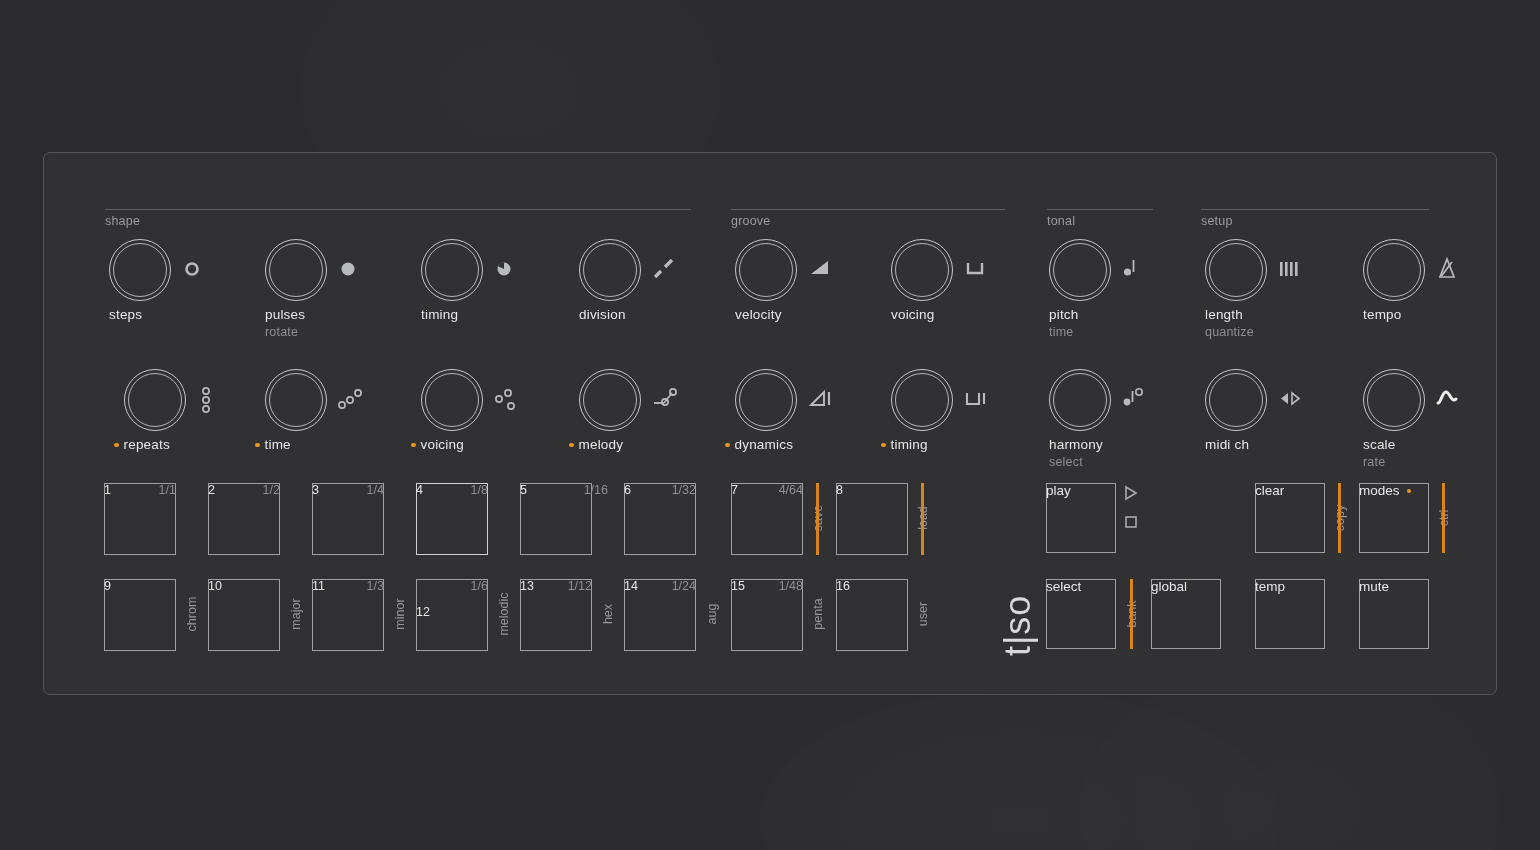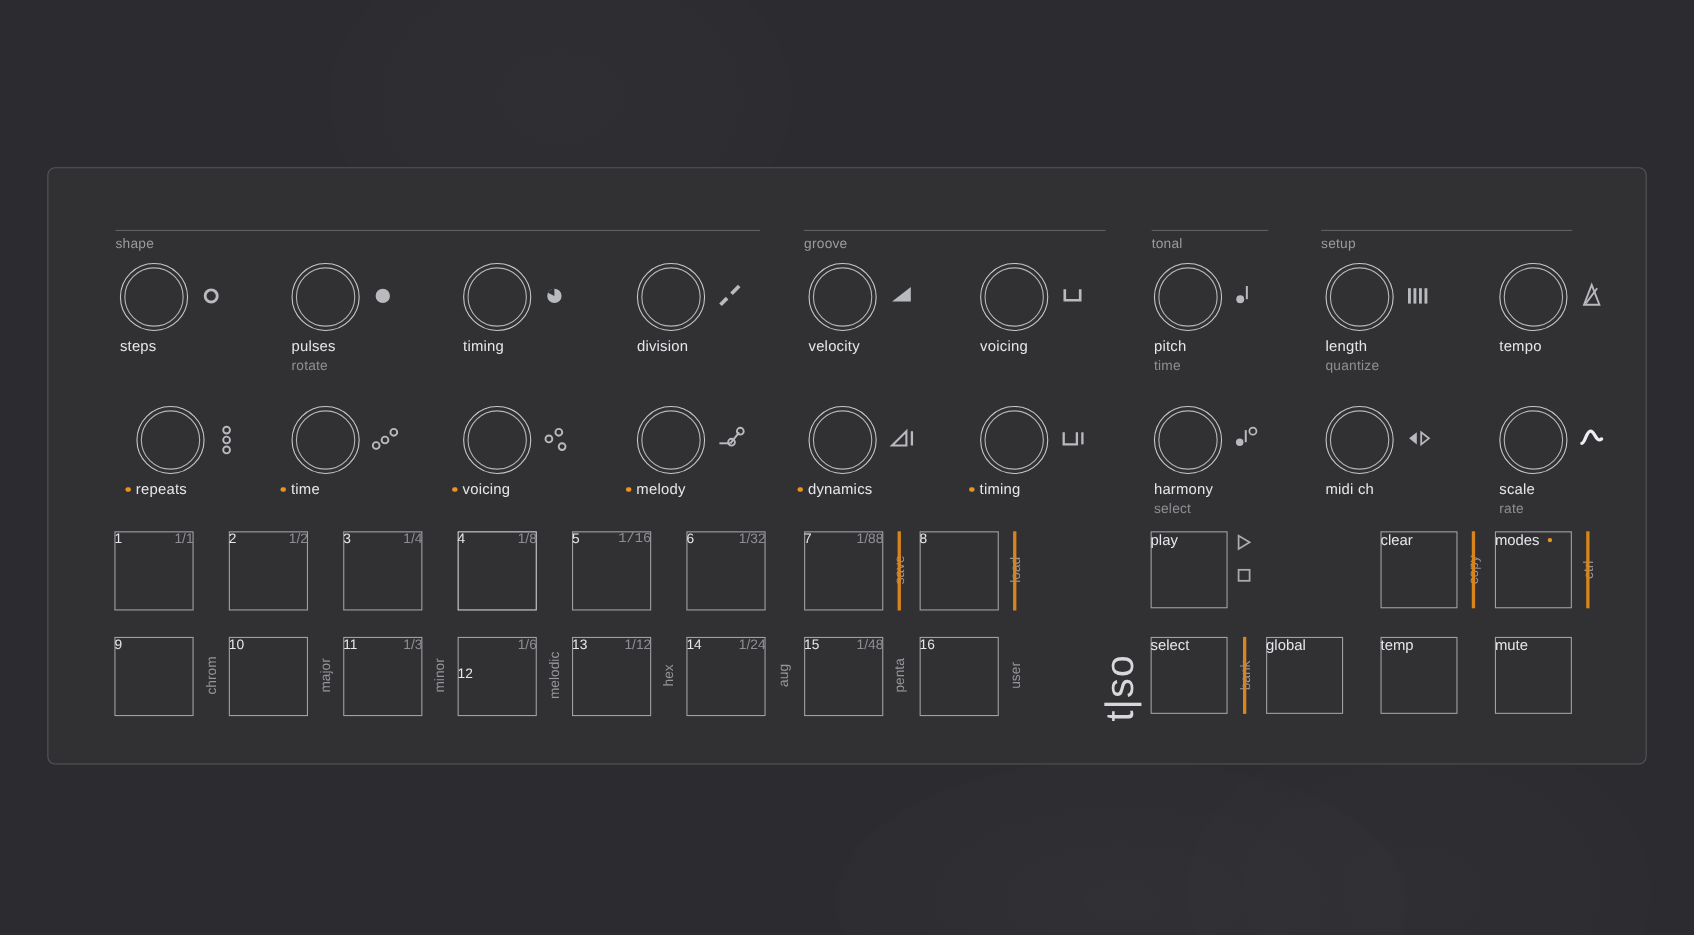--- a/index.html
+++ b/index.html
@@ -414,27 +414,27 @@
     <div class="pad-num" style="left: 164px; top: 330px;">2</div>
     <div class="pad-frac" style="left: 164px; top: 330px;">1/2</div>
     <div class="pad" style="left: 268px; top: 330px;"></div>
     <div class="pad-num" style="left: 268px; top: 330px;">3</div>
     <div class="pad-frac" style="left: 268px; top: 330px;">1/4</div>
     <div class="pad hl" style="left: 372px; top: 330px;"></div>
     <div class="pad-num" style="left: 372px; top: 330px;">4</div>
     <div class="pad-frac" style="left: 372px; top: 330px;">1/8</div>
     <div class="pad" style="left: 476px; top: 330px;"></div>
     <div class="pad-num" style="left: 476px; top: 330px;">5</div>
-    <div class="pad-frac" style="left: 476px; top: 330px; font-family: Liberation Mono, monospace;">1/16</div>
+    <div class="pad-frac" style="left: 492px; top: 330px;">1/16</div>
     <div class="pad" style="left: 580px; top: 330px;"></div>
     <div class="pad-num" style="left: 580px; top: 330px;">6</div>
     <div class="pad-frac" style="left: 580px; top: 330px;">1/32</div>
     <div class="pad" style="left: 687px; top: 330px;"></div>
     <div class="pad-num" style="left: 687px; top: 330px;">7</div>
-    <div class="pad-frac" style="left: 687px; top: 330px;">1/88</div>
+    <div class="pad-frac" style="left: 687px; top: 330px;">4/64</div>
     <div class="pad" style="left: 792px; top: 330px;"></div>
     <div class="pad-num" style="left: 792px; top: 330px;">8</div>
     <div class="pad" style="left: 60px; top: 426px;"></div>
     <div class="pad-num" style="left: 60px; top: 426px;">9</div>
     <div class="pad" style="left: 164px; top: 426px;"></div>
     <div class="pad-num" style="left: 164px; top: 426px;">10</div>
     <div class="pad" style="left: 268px; top: 426px;"></div>
     <div class="pad-num" style="left: 268px; top: 426px;">11</div>
     <div class="pad-frac" style="left: 268px; top: 426px;">1/3</div>
     <div class="pad" style="left: 372px; top: 426px;"></div>

